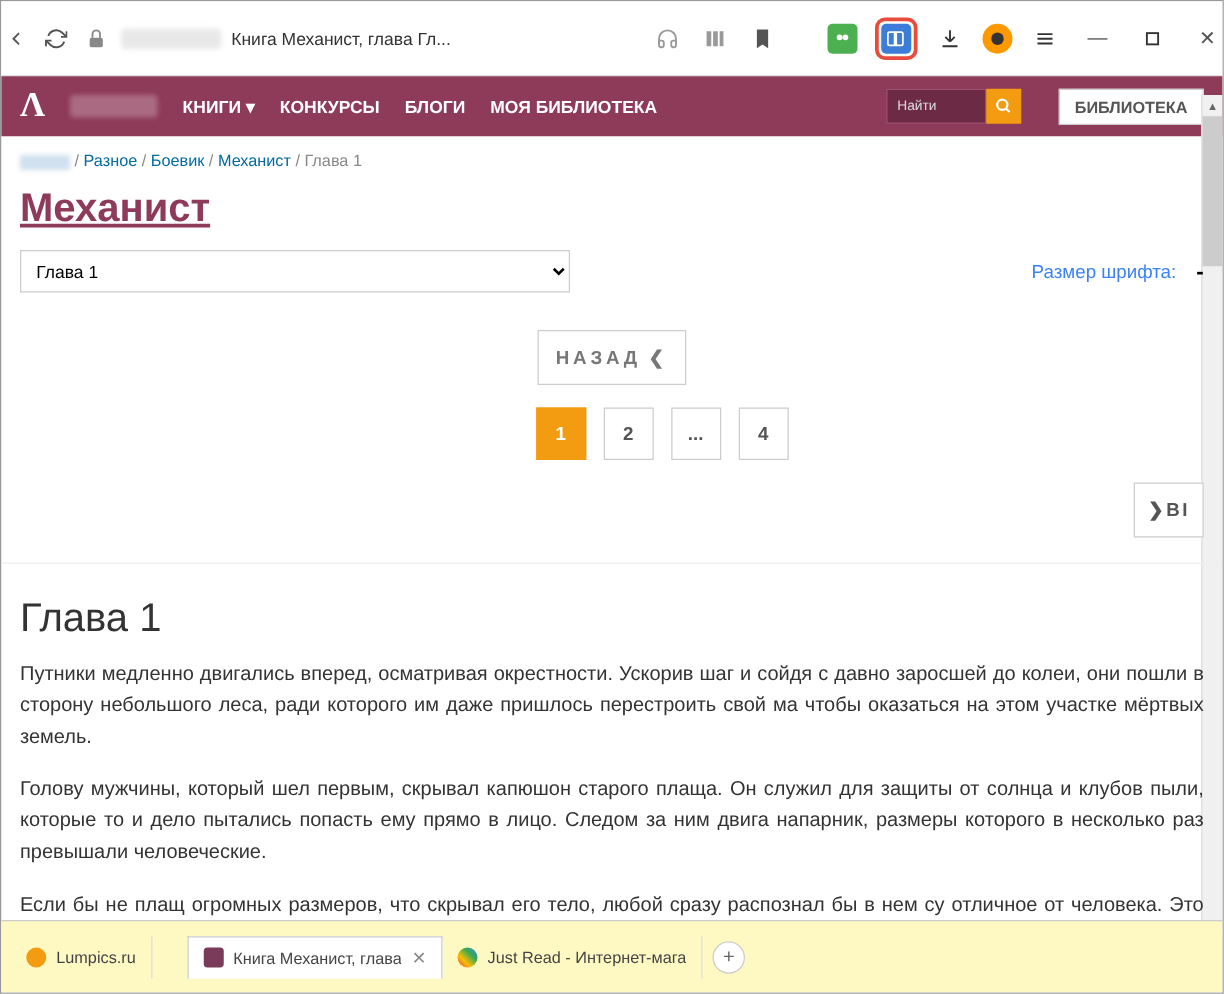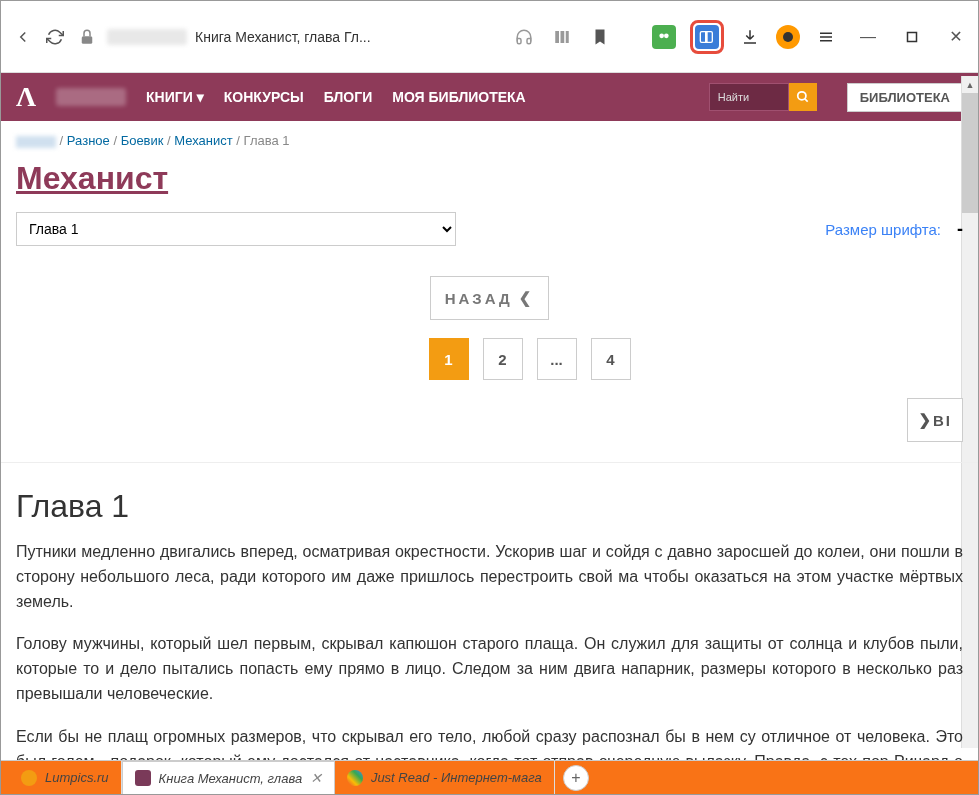--- a/index.html
+++ b/index.html
@@ -1,19 +1,19 @@
 <!DOCTYPE html>
 <html><head>
 <meta charset="utf-8">
 <style>
 * { box-sizing: border-box; margin: 0; padding: 0; }
 body { font-family: Arial, sans-serif; width: 979px; height: 795px; overflow: hidden; background: #fff; border: 1px solid #999; position: relative; }
 
 
-.browser-top { height: 72px; display: flex; align-items: center; padding: 0 10px; gap: 8px; background: #fff; border-bottom: 1px solid #ddd; }
+.browser-top { height: 60px; display: flex; align-items: center; padding: 0 0; gap: 8px; background: #fff; border-bottom: 1px solid #ddd; }
 .chrome-btn { width: 24px; height: 24px; display: flex; align-items: center; justify-content: center; color: #555; background: transparent; border: none; cursor: pointer; }
 .chrome-btn svg { width: 18px; height: 18px; }
 .addr-bar { display: flex; align-items: center; gap: 8px; min-width: 0; }
 .lock-icon { color: #888; }
 .url-blur { width: 80px; height: 16px; background: #e8e8e8; border-radius: 3px; filter: blur(2px); }
 .page-title-addr { color: #333; font-size: 14px; white-space: nowrap; overflow: hidden; text-overflow: ellipsis; max-width: 190px; }
 .right-icons { margin-left: auto; display: flex; align-items: center; gap: 14px; }
 .ext-icon { width: 24px; height: 24px; border-radius: 4px; display: flex; align-items: center; justify-content: center; }
 .ext-green { background: #4CAF50; }
 .highlight-box { border: 3px solid #e74c3c; border-radius: 8px; padding: 2px; }
@@ -53,23 +53,23 @@
 .nav-btn-back { border: 1px solid #ccc; background: #fff; padding: 12px 14px; font-weight: bold; color: #777; letter-spacing: 3px; display: flex; align-items: center; gap: 6px; cursor: pointer; font-size: 15px; }
 .pager { display: flex; gap: 14px; margin-left: 80px; }
 .page-btn { width: 40px; height: 42px; border: 1px solid #ccc; background: #fff; display: flex; align-items: center; justify-content: center; font-weight: bold; color: #555; cursor: pointer; font-size: 15px; }
 .page-btn.active { background: #f39c12; color: #fff; border-color: #f39c12; }
 .nav-btn-fwd { margin-left: auto; border: 1px solid #ccc; background: #fff; padding: 12px 10px; font-weight: bold; color: #555; letter-spacing: 2px; display: flex; align-items: center; cursor: pointer; font-size: 15px; }
 
 .chapter-head { font-size: 32px; color: #333; padding: 25px 15px 15px; font-weight: normal; }
 .para { padding: 0 15px 18px; font-size: 16px; line-height: 1.55; color: #333; text-align: justify; }
 
 
-.tab-bar { position: absolute; bottom: 0; left: 0; right: 0; height: 34px; background: #f97316; border-top: 1px solid #ccc; display: flex; align-items: center; padding: 0 8px; gap: 0; font-style: italic; }
+.tab-bar { position: absolute; bottom: 0; left: 0; right: 0; height: 58px; background: #fef9c3; border-top: 1px solid #ccc; display: flex; align-items: center; padding: 0 8px; gap: 0; }
 .tab { display: flex; align-items: center; gap: 8px; padding: 0 12px; height: 34px; font-size: 13px; color: #444; cursor: pointer; border-right: 1px solid #ddd; max-width: 220px; }
-.tab.active { background: #fff; border-top: 1px solid #ccc; border-left: 1px solid #ccc; border-right: 1px solid #ccc; }
+.tab.active { background: #fff; border-top: 1px solid #ccc; border-left: 1px solid #ccc; border-right: 1px solid #ccc; margin-left: 28px; }
 .tab-favicon { width: 16px; height: 16px; border-radius: 3px; flex: none; }
 .tab-title { white-space: nowrap; overflow: hidden; text-overflow: ellipsis; }
 .tab-close { color: #888; font-size: 14px; cursor: pointer; }
 .new-tab { width: 26px; height: 26px; border: 1px solid #ccc; border-radius: 50%; display: flex; align-items: center; justify-content: center; margin-left: 8px; color: #666; cursor: pointer; background: #fff; }
 </style>
 </head>
 <body>
 
 <div class="browser-top">
   <button class="chrome-btn">

